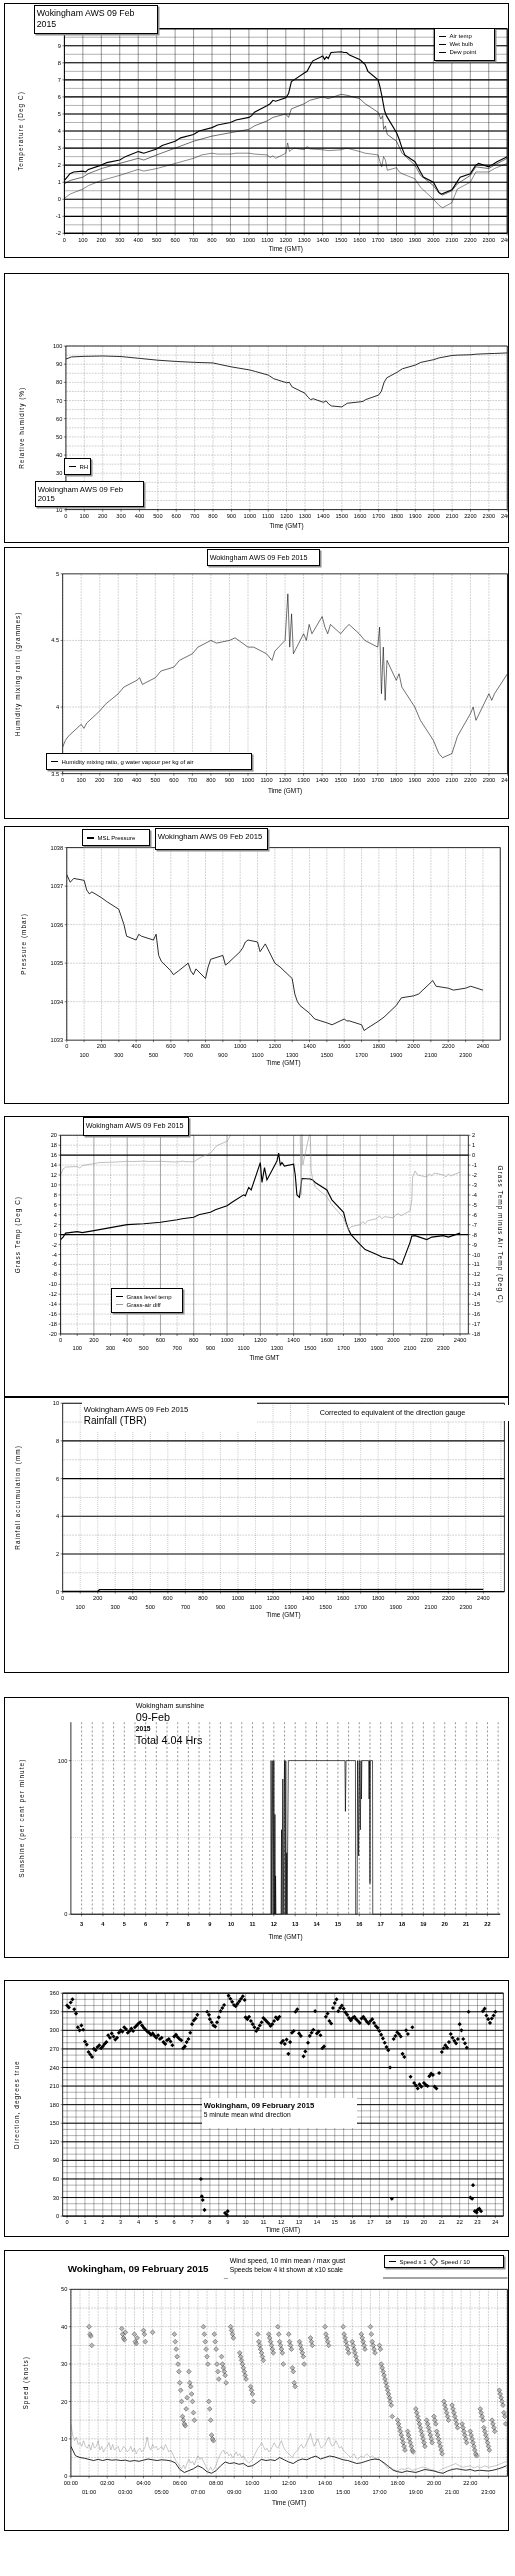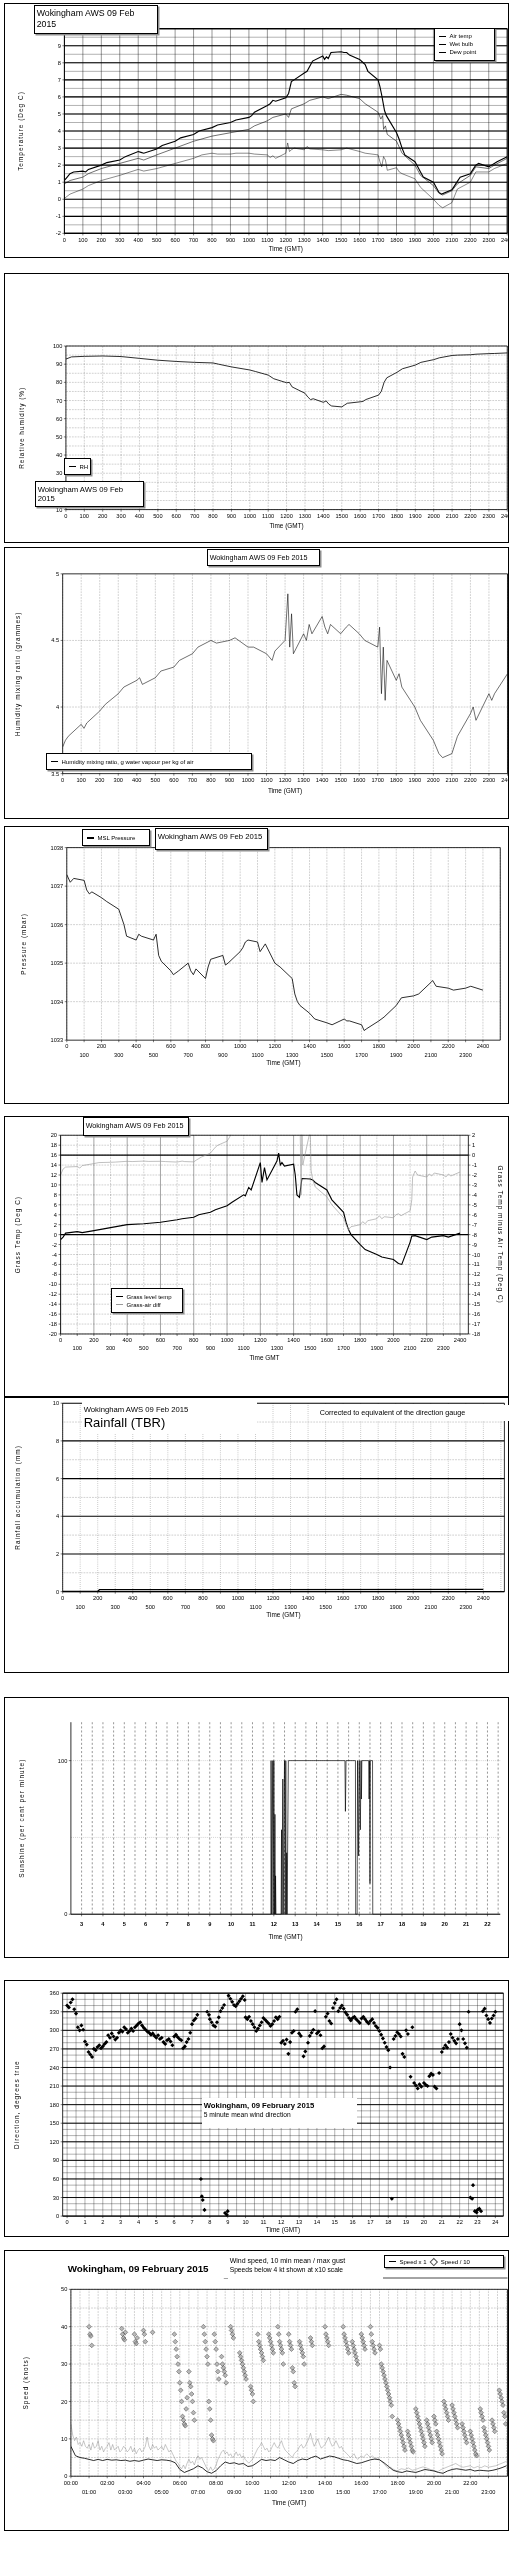--- a/index.html
+++ b/index.html
@@ -880,21 +880,21 @@
         <line x1="108" y1="156.4" x2="112" y2="156.4" stroke="#000" stroke-width="1"></line>
         <text x="105" y="160.4" text-anchor="end" class="tick">6</text>
         <line x1="108" y1="83.19999999999999" x2="112" y2="83.19999999999999" stroke="#000" stroke-width="1"></line>
         <text x="105" y="87.19999999999999" text-anchor="end" class="tick">8</text>
         <line x1="108" y1="10" x2="112" y2="10" stroke="#000" stroke-width="1"></line>
         <text x="105" y="14" text-anchor="end" class="tick">10</text>
         <text x="30" y="193" text-anchor="middle" class="axlab axv" transform="rotate(-90 30 193)">Rainfall accumulation (mm)</text>
       </svg>
       <div class="tbox" style="left: 77px; top: 4.1px; width: 175px; min-height: 30px;">
         <div style="font-size: 7.7px; margin: 1px 0px;">Wokingham AWS 09 Feb 2015</div>
-        <div style="font-size: 13px; margin: 1px 0px;">Rainfall (TBR)</div>
+        <div style="font-size: 10px; margin: 1px 0px;">Rainfall (TBR)</div>
       </div>
       <div class="tbox" style="left: 313px; top: 7.2px; width: 192px; min-height: 15.5px;">
         <div style="font-size: 7.2px; margin: 1px 0px;">Corrected to equivalent of the direction gauge</div>
       </div>
     </div>
     <div class="panel" style="top: 1697px; height: 261px;">
       <svg width="503" height="259" viewBox="0 0 977 503">
         <clipPath id="clip6">
           <rect x="128" y="46" width="834" height="375"></rect>
         </clipPath>
@@ -983,20 +983,26 @@
         <text x="895.6119402985074" y="442" text-anchor="middle" class="tick" font-size="14px" font-weight="bold">21</text>
         <line x1="937.1044776119402" y1="420" x2="937.1044776119402" y2="424" stroke="#000" stroke-width="1"></line>
         <text x="937.1044776119402" y="442" text-anchor="middle" class="tick" font-size="14px" font-weight="bold">22</text>
         <text x="545" y="468" text-anchor="middle" class="axlab">Time (GMT)</text>
         <line x1="124" y1="420" x2="128" y2="420" stroke="#000" stroke-width="1"></line>
         <text x="121" y="424" text-anchor="end" class="tick">0</text>
         <line x1="124" y1="121.59999999999997" x2="128" y2="121.59999999999997" stroke="#000" stroke-width="1"></line>
         <text x="121" y="125.59999999999997" text-anchor="end" class="tick">100</text>
         <text x="36" y="233.5" text-anchor="middle" class="axlab axv" transform="rotate(-90 36 233.5)">Sunshine (per cent per minute)</text>
       </svg>
+      <div class="tbox clearbg" style="left: 129px; top: 0px; width: 258px; min-height: 62px;">
+        <div style="font-size: 7.2px; margin: 1px 0px;">Wokingham sunshine</div>
+        <div style="font-size: 10.8px; margin: 1px 0px;">09-Feb</div>
+        <div style="font-size: 6.7px; font-weight: bold; margin: 1px 0px;">2015</div>
+        <div style="font-size: 10.8px; margin: 1px 0px;">Total 4.04 Hrs</div>
+      </div>
     </div>
     <div class="panel" style="top: 1980px; height: 257px;">
       <svg width="503" height="255" viewBox="0 0 977 494">
         <clipPath id="clip7">
           <rect x="112" y="22" width="856" height="435"></rect>
         </clipPath>
         <line x1="120.66396761133603" y1="23" x2="120.66396761133603" y2="456" stroke="#000" stroke-width="0.6"></line>
         <line x1="137.9919028340081" y1="23" x2="137.9919028340081" y2="456" stroke="#000" stroke-width="0.6"></line>
         <line x1="155.31983805668017" y1="23" x2="155.31983805668017" y2="456" stroke="#000" stroke-width="0.6"></line>
         <line x1="172.64777327935224" y1="23" x2="172.64777327935224" y2="456" stroke="#000" stroke-width="0.6"></line>

